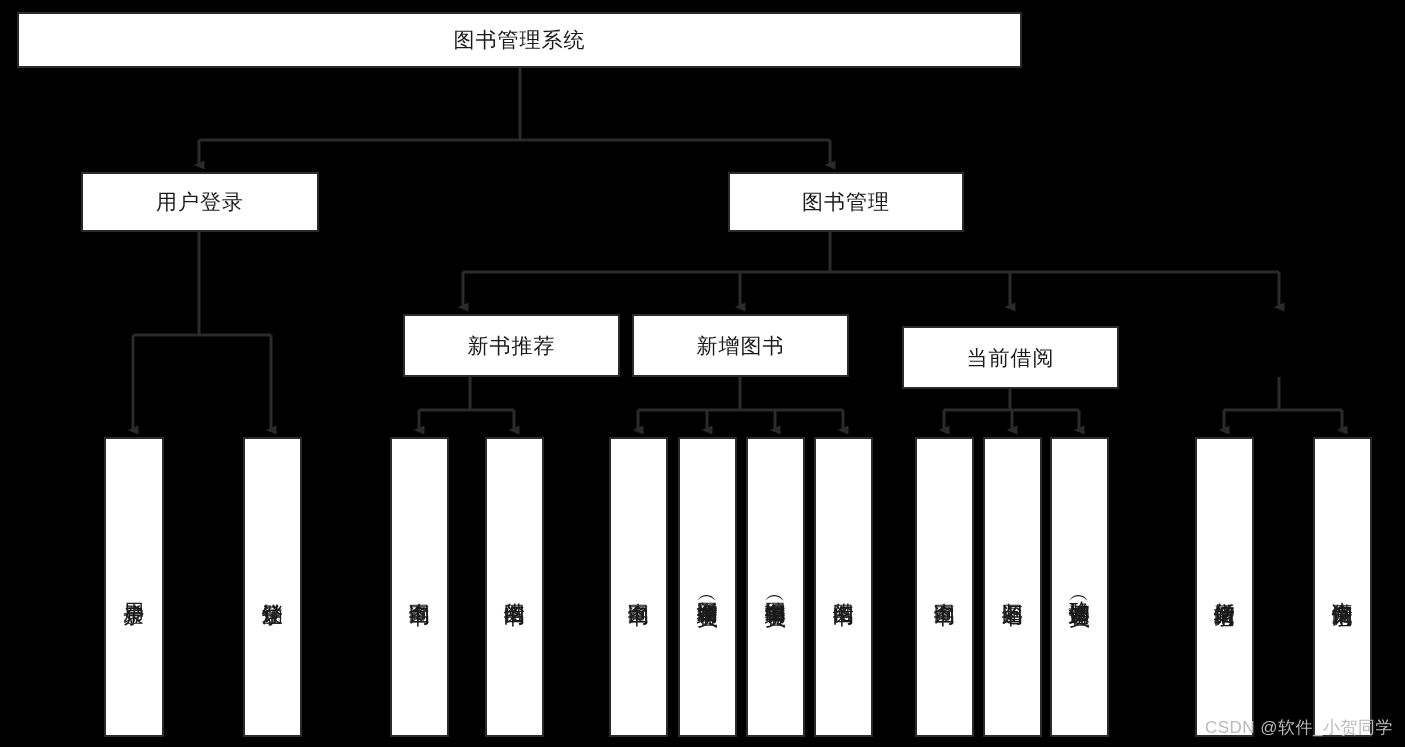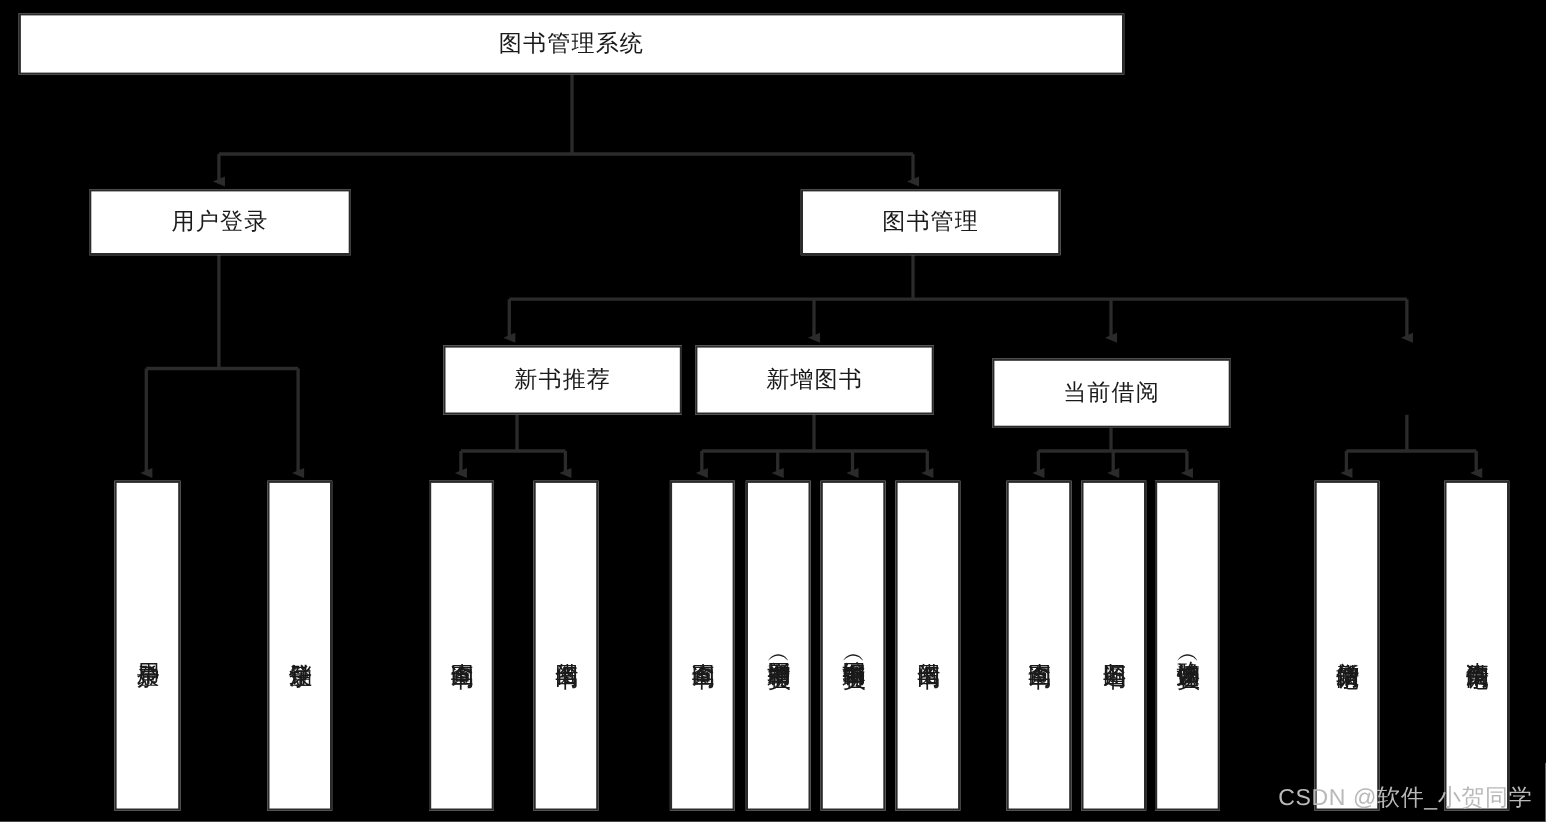--- a/index.html
+++ b/index.html
@@ -59,21 +59,21 @@
     letter-spacing: 1px;
     height: 100%;
     display: flex;
     align-items: center;
     justify-content: center;
   }
   .watermark {
     position: absolute;
     right: 12px;
     bottom: 8px;
-    font-size: 21px;
+    font-size: 17px;
     color: #b9b9b9;
     letter-spacing: 0.5px;
     z-index: 5;
     white-space: nowrap;
   }
 </style>
 </head>
 <body>
 
 <div id="diagram-root">

